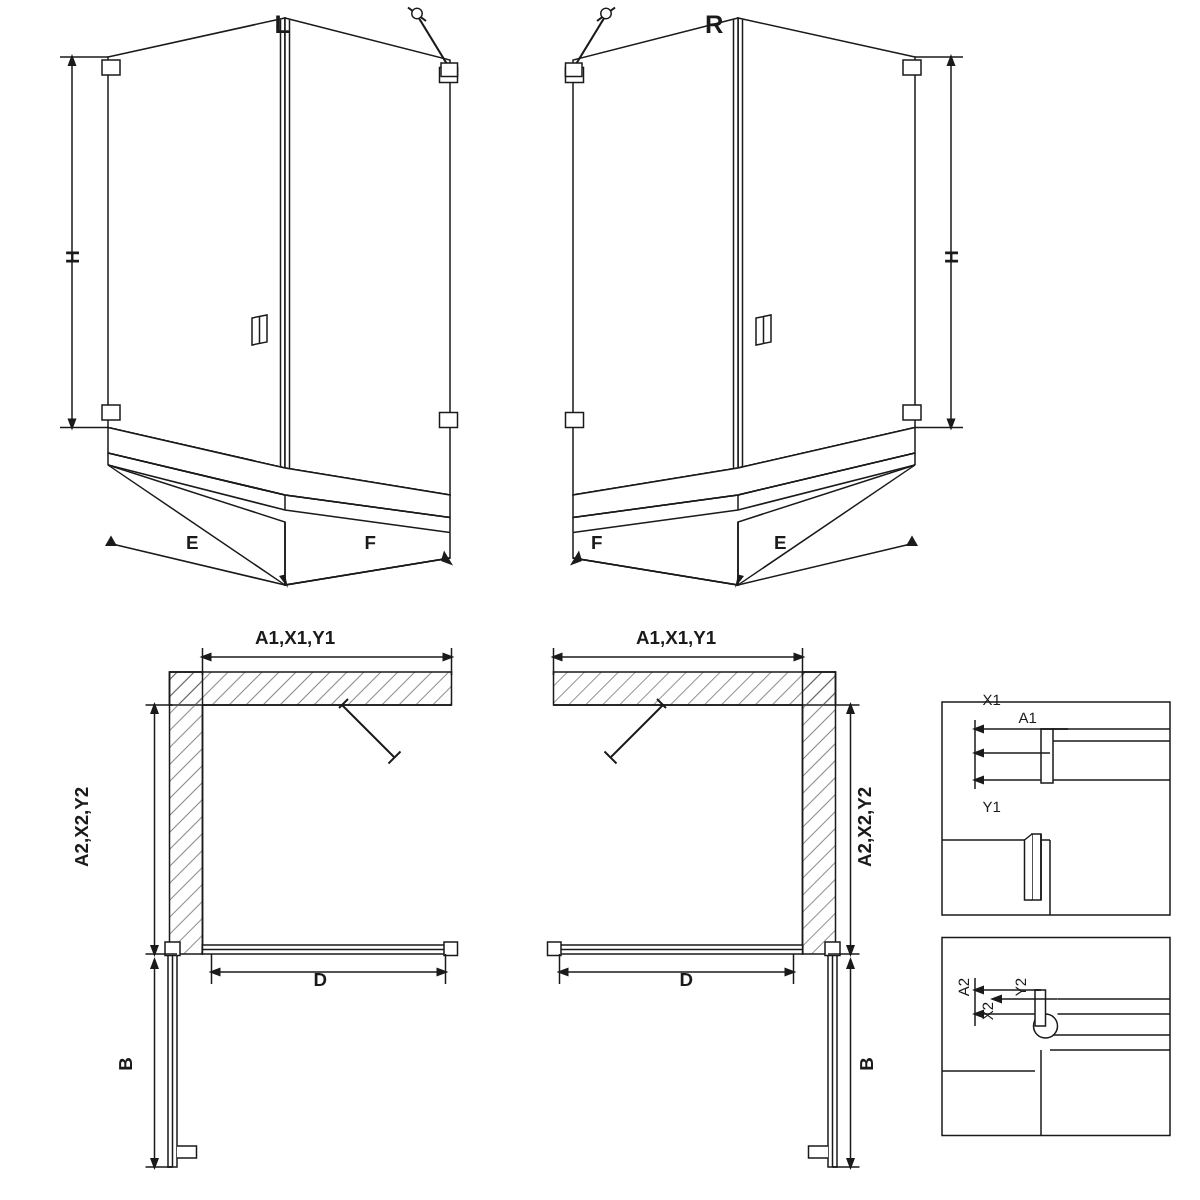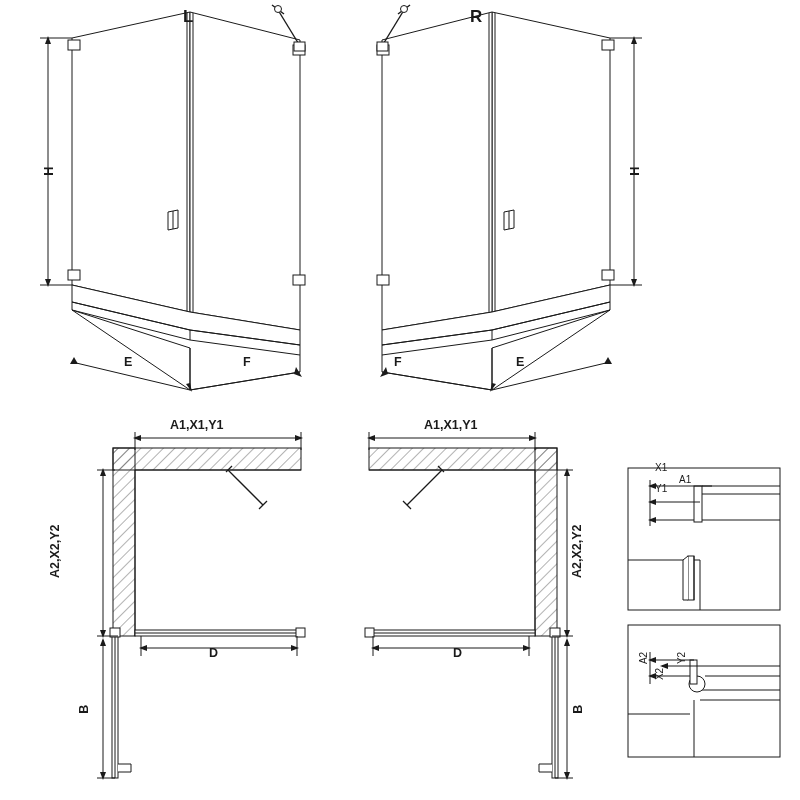--- a/index.html
+++ b/index.html
@@ -305,19 +305,19 @@
   <div class="lbl dim rot rot-ccw" style="left:522px; top:545px; width:110px; text-align:center;">A2,X2,Y2</div>
 
   <div class="lbl dim" style="left:209px; top:647px;">D</div>
   <div class="lbl dim" style="left:453px; top:647px;">D</div>
 
   <div class="lbl dim rot rot-ccw" style="left:80px; top:703px;">B</div>
   <div class="lbl dim rot rot-ccw" style="left:574px; top:703px;">B</div>
 
   <div class="lbl sml" style="left:679px; top:475px;">A1</div>
   <div class="lbl sml" style="left:655px; top:463px;">X1</div>
-  <div class="lbl sml" style="left:655px; top:484px;">Y1</div>
+  <div class="lbl sml" style="left:655px; top:534px;">Y1</div>
 
   <div class="lbl sml rot rot-ccw" style="left:638px; top:653px;">A2</div>
   <div class="lbl sml rot rot-ccw" style="left:654px; top:669px;">X2</div>
   <div class="lbl sml rot rot-ccw" style="left:676px; top:653px;">Y2</div>
 
 </div>
 
 </body></html>

